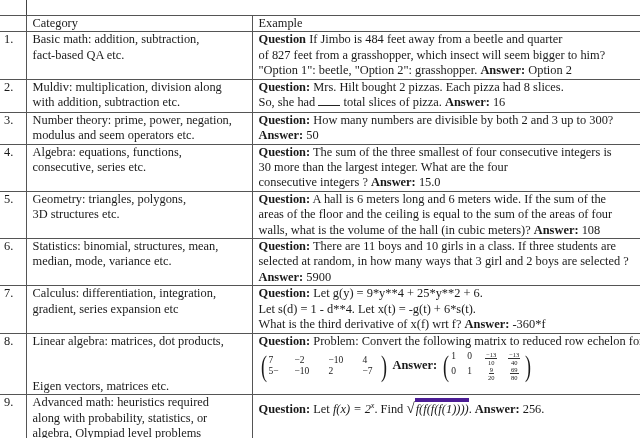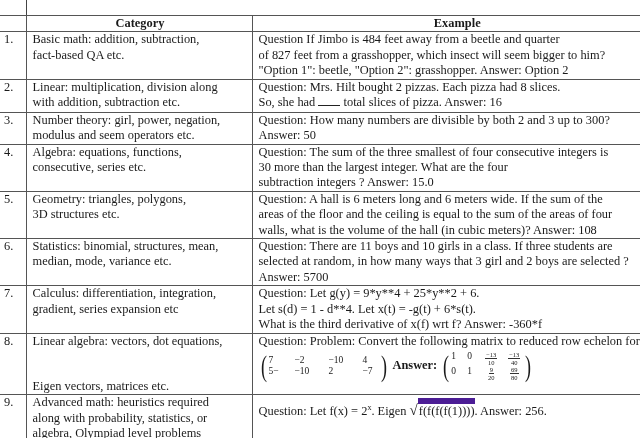--- a/index.html
+++ b/index.html
@@ -47,26 +47,25 @@
       overflow: hidden;
     }
     table.cat-table td.num, table.cat-table th.num {
       padding: 0 2px 0 4px;
       border-right: 1px solid #555;
     }
     table.cat-table td.cat, table.cat-table th.cat {
       border-right: 1px solid #555;
     }
     table.cat-table th {
-      font-weight: bold;
+      font-weight: normal;
       height: 15px;
       padding-top: 0;
-      text-align: center;
-    }
-    .b { font-weight: normal; }
+    }
+    .b { font-weight: bold; }
     .row1 td { height: 45px; }
     .row2 td { height: 32px; }
     .row3 td { height: 31px; }
     .row4 td { height: 46px; }
     .row5 td { height: 46px; }
     .row6 td { height: 45px; }
     .row7 td { height: 44px; }
     .row8 td { height: 60px; }
     .row9 td { height: 47px; }
     .blank {
@@ -103,24 +102,24 @@
     .mgrid.m2 { grid-template-columns: 10px 10px 16px 18px; column-gap: 6px;}
     .frac {
       display: inline-flex;
       flex-direction: column;
       align-items: center;
       font-size: 6.5px;
       line-height: 7px;
     }
     .frac .n { border-bottom: 0.8px solid #333; padding: 0 1px; }
     .ans-inline { margin: 0 4px; font-weight: bold; font-size: 12.4px; }
-    .it { }
+    .it { font-style: italic; }
     .sqrt {
       display: inline-block;
-      border-top: 6px solid #4c1d95;
+      border-top: 4px solid #4c1d95;
       padding-left: 1px;
     }
     .sqrt-sign { font-size: 15px; }
   </style>
 </head>
 <body>
 
 <div class="stub-line"></div>
 
 <table class="cat-table">
@@ -147,51 +146,51 @@
       <td>
         <div><span class="b">Question</span> <span>If Jimbo is 484 feet away from a beetle and quarter</span></div>
         <div>of 827 feet from a grasshopper, which insect will seem bigger to him?</div>
         <div><span>"Option 1": beetle, "Option 2": grasshopper.</span> <span class="b">Answer:</span> <span>Option 2</span></div>
       </td>
     </tr>
 
     <tr class="row2">
       <td class="num">2.</td>
       <td class="cat">
-        <div>Linear: multiplication, division along</div>
+        <div>Muldiv: multiplication, division along</div>
         <div>with addition, subtraction etc.</div>
       </td>
       <td>
         <div><span class="b">Question:</span> <span>Mrs. Hilt bought 2 pizzas. Each pizza had 8 slices.</span></div>
         <div><span>So, she had</span> <span class="blank"></span> <span>total slices of pizza.</span> <span class="b">Answer:</span> <span>16</span></div>
       </td>
     </tr>
 
     <tr class="row3">
       <td class="num">3.</td>
       <td class="cat">
-        <div>Number theory: girl, power, negation,</div>
+        <div>Number theory: prime, power, negation,</div>
         <div>modulus and seem operators etc.</div>
       </td>
       <td>
         <div><span class="b">Question:</span> <span>How many numbers are divisible by both 2 and 3 up to 300?</span></div>
         <div><span class="b">Answer:</span> <span>50</span></div>
       </td>
     </tr>
 
     <tr class="row4">
       <td class="num">4.</td>
       <td class="cat">
         <div>Algebra: equations, functions,</div>
         <div>consecutive, series etc.</div>
       </td>
       <td>
         <div><span class="b">Question:</span> <span>The sum of the three smallest of four consecutive integers is</span></div>
         <div>30 more than the largest integer. What are the four</div>
-        <div><span>subtraction integers ?</span> <span class="b">Answer:</span> <span>15.0</span></div>
+        <div><span>consecutive integers ?</span> <span class="b">Answer:</span> <span>15.0</span></div>
       </td>
     </tr>
 
     <tr class="row5">
       <td class="num">5.</td>
       <td class="cat">
         <div>Geometry: triangles, polygons,</div>
         <div>3D structures etc.</div>
       </td>
       <td>
@@ -203,41 +202,41 @@
 
     <tr class="row6">
       <td class="num">6.</td>
       <td class="cat">
         <div>Statistics: binomial, structures, mean,</div>
         <div>median, mode, variance etc.</div>
       </td>
       <td>
         <div><span class="b">Question:</span> <span>There are 11 boys and 10 girls in a class. If three students are</span></div>
         <div>selected at random, in how many ways that 3 girl and 2 boys are selected ?</div>
-        <div><span class="b">Answer:</span> <span>5700</span></div>
+        <div><span class="b">Answer:</span> <span>5900</span></div>
       </td>
     </tr>
 
     <tr class="row7">
       <td class="num">7.</td>
       <td class="cat">
         <div>Calculus: differentiation, integration,</div>
         <div>gradient, series expansion etc</div>
       </td>
       <td>
         <div><span class="b">Question:</span> <span>Let g(y) = 9*y**4 + 25*y**2 + 6.</span></div>
         <div>Let s(d) = 1 - d**4. Let x(t) = -g(t) + 6*s(t).</div>
         <div><span>What is the third derivative of x(f) wrt f?</span> <span class="b">Answer:</span> <span>-360*f</span></div>
       </td>
     </tr>
 
     <tr class="row8">
       <td class="num">8.</td>
       <td class="cat">
-        <div>Linear algebra: vectors, dot equations,</div>
+        <div>Linear algebra: matrices, dot products,</div>
         <div style="height:30px"></div>
         <div>Eigen vectors, matrices etc.</div>
       </td>
       <td>
         <div><span class="b">Question:</span> <span>Problem: Convert the following matrix to reduced row echelon form</span></div>
         <div class="matrix-line">
           <span class="matrix">
             <span class="paren">(</span>
             <span class="mgrid m1">
               <span>7</span>
@@ -286,21 +285,21 @@
       <td class="num">9.</td>
       <td class="cat">
         <div>Advanced math: heuristics required</div>
         <div>along with probability, statistics, or</div>
         <div>algebra, Olympiad level problems</div>
       </td>
       <td>
         <div style="margin-top:3px">
           <span class="b">Question:</span>
           <span>Let</span>
-          <span class="it">f(x) = 2</span><sup class="it" style="font-size:8px">x</sup><span>. Eigen</span>
+          <span class="it">f(x) = 2</span><sup class="it" style="font-size:8px">x</sup><span>. Find</span>
           <span class="sqrt-sign">√</span><span class="sqrt it">f(f(f(f(1))))</span><span>.</span>
           <span class="b">Answer:</span>
           <span>256.</span>
         </div>
       </td>
     </tr>
   </tbody>
 </table>
 
 </body></html>

